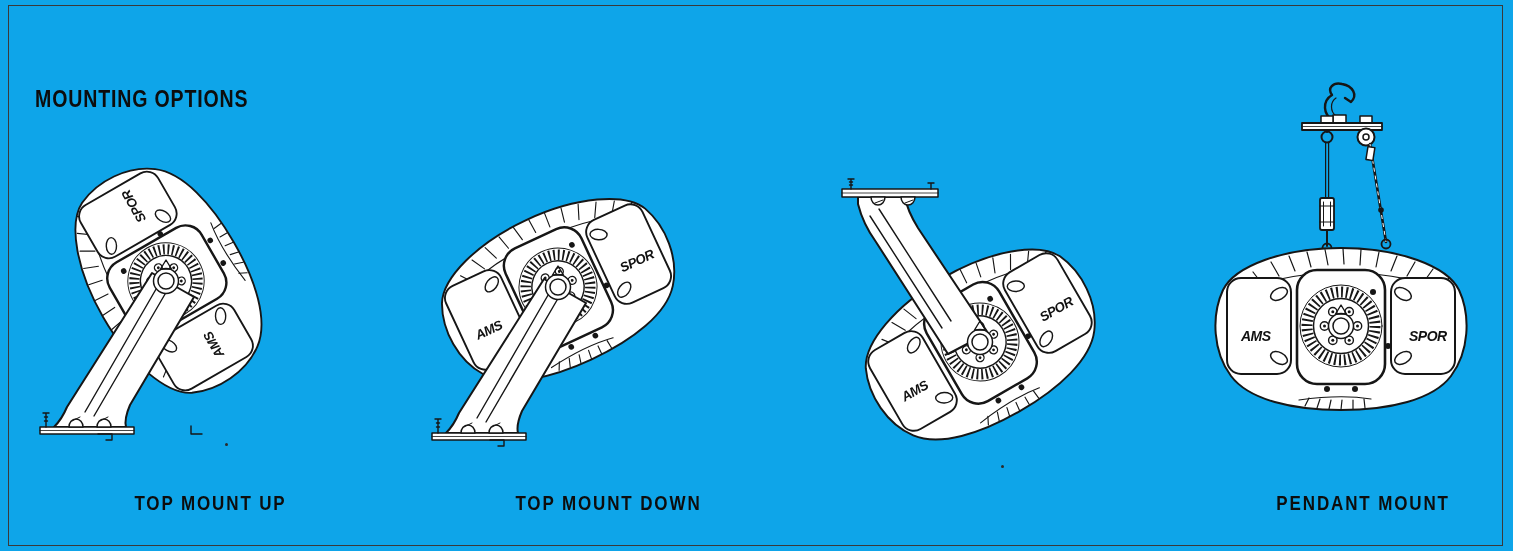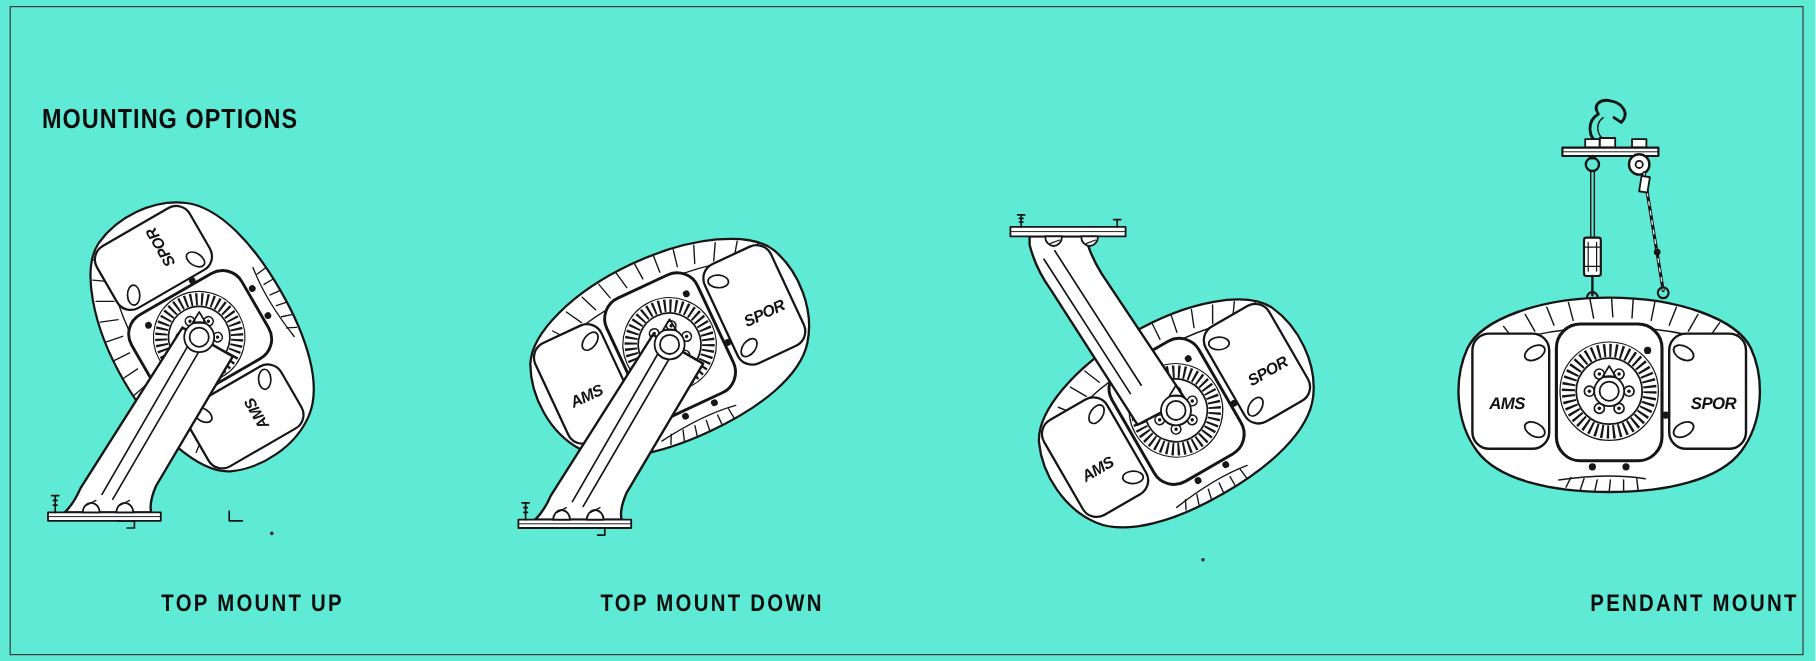--- a/index.html
+++ b/index.html
@@ -1,16 +1,16 @@
 <!DOCTYPE html>
 <html><head>
 <meta charset="utf-8">
 <style>
   html,body{margin:0;padding:0;background:#ffffff;}
-  .page{position:relative;width:1513px;height:551px;background:#5eead4;overflow:hidden;
+  .page{position:relative;width:1513px;height:551px;background:#0ea5e9;overflow:hidden;
         font-family:"Liberation Sans",sans-serif;}
   .frame{position:absolute;left:8px;top:5px;right:10px;bottom:5px;border:1.5px solid #3a3a3a;}
   .title{position:absolute;left:35px;top:86px;white-space:nowrap;}
   .cond{display:inline-block;transform:scaleX(.85);transform-origin:left center;
         font-weight:bold;color:#0d0d0d;}
   .title .cond{font-size:23px;letter-spacing:1px;}
   .caption{position:absolute;top:492px;width:300px;text-align:right;white-space:nowrap;}
   .caption .cond{transform-origin:center;font-size:20px;letter-spacing:2.2px;}
   .figure{position:absolute;}
   .dot{position:absolute;width:3px;height:3px;border-radius:50%;background:#2a2a2a;}
@@ -172,22 +172,22 @@
         <circle class="ln2" cx="196" cy="164" r="4.5" style="stroke-width:1.8"></circle>
       </g>
       <use href="#fixture" transform="translate(151,248) translate(-140,-116)"></use>
       <use href="#hub-cap" transform="translate(151,246)"></use>
     </svg>
   </div>
 
   <div class="caption" style="left:0px">
     <span class="cond">TOP MOUNT UP</span>
   </div>
-  <div class="caption" style="left:403px">
+  <div class="caption" style="left:418px">
     <span class="cond">TOP MOUNT DOWN</span>
   </div>
-  <div class="caption" style="left:1214px">
+  <div class="caption" style="left:1165px">
     <span class="cond">PENDANT MOUNT</span>
   </div>
 
   <div class="dot" style="left:225px;top:443px"></div>
   <div class="dot" style="left:1001px;top:465px"></div>
 </div>
 
 </body></html>

